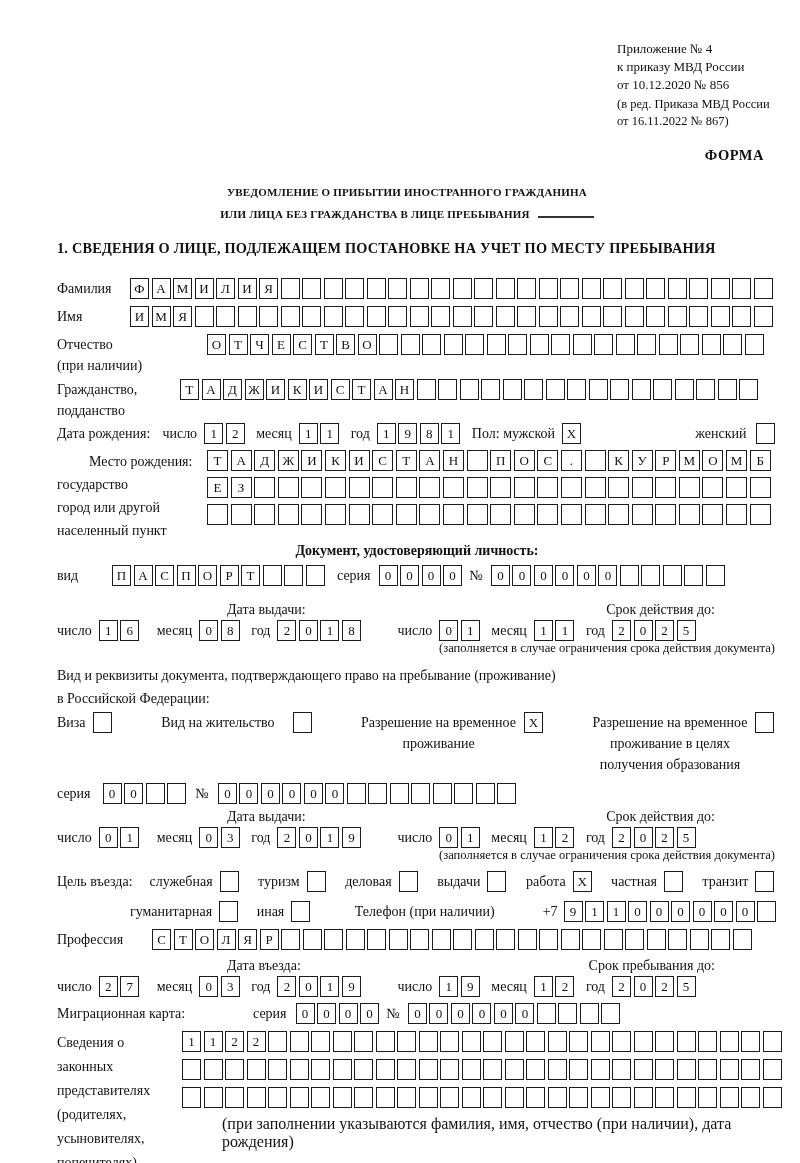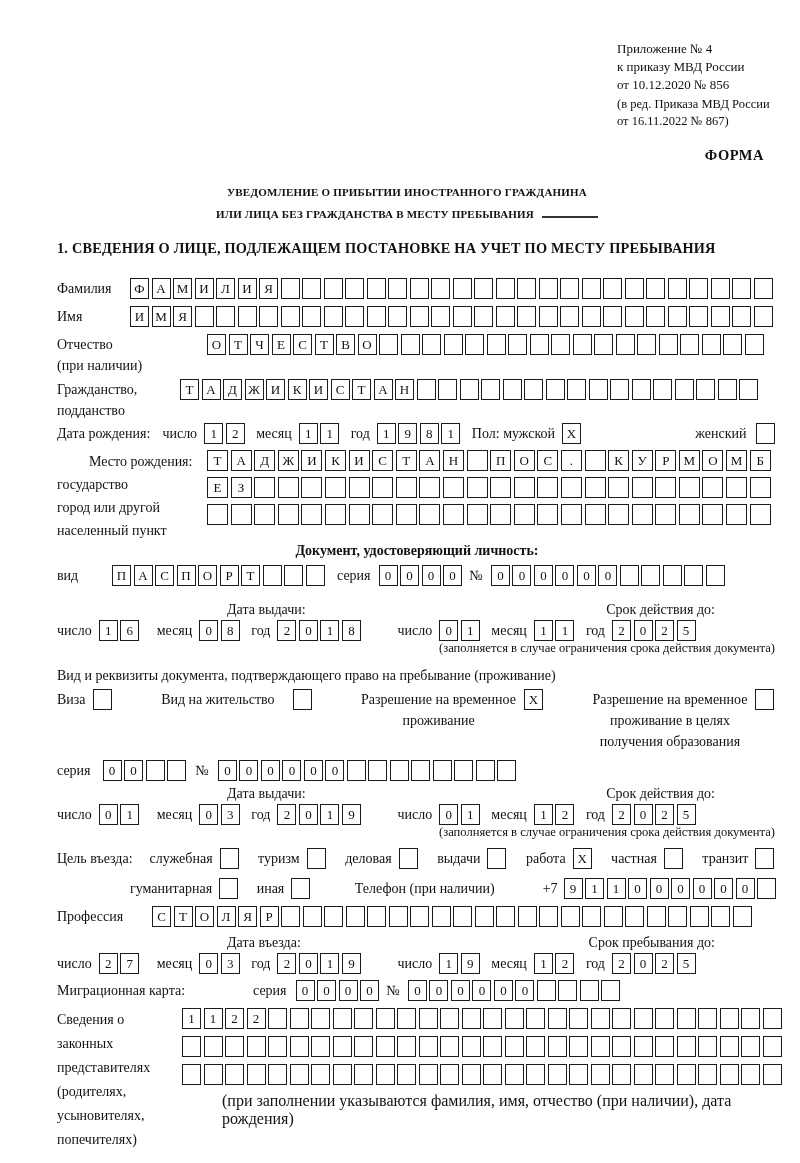--- a/index.html
+++ b/index.html
@@ -52,21 +52,21 @@
     <div>от 10.12.2020 № 856</div>
   </div>
   <div class="hdr-amendment">
     <div>(в ред. Приказа МВД России</div>
     <div>от 16.11.2022 № 867)</div>
   </div>
   <div class="hdr-form">ФОРМА</div>
 
   <div class="title">
     <div>УВЕДОМЛЕНИЕ О ПРИБЫТИИ ИНОСТРАННОГО ГРАЖДАНИНА</div>
-    <div><span>ИЛИ ЛИЦА БЕЗ ГРАЖДАНСТВА В МЕСТУ ПРЕБЫВАНИЯ</span><span class="title-underline"></span></div>
+    <div><span>ИЛИ ЛИЦА БЕЗ ГРАЖДАНСТВА В ЛИЦЕ ПРЕБЫВАНИЯ</span><span class="title-underline"></span></div>
   </div>
 
   <div class="content">
 
     <div class="section-title">1. СВЕДЕНИЯ О ЛИЦЕ, ПОДЛЕЖАЩЕМ ПОСТАНОВКЕ НА УЧЕТ ПО МЕСТУ ПРЕБЫВАНИЯ</div>
 
     <div class="row">
       <span class="lbl w73 lbl2">Фамилия</span>
       <span class="cells">
           <span class="cell">Ф</span>
@@ -405,20 +405,21 @@
             <span class="cell">0</span>
             <span class="cell">2</span>
             <span class="cell">5</span>
           </span>
       </span>
     </div>
     <div class="footnote-r">(заполняется в случае ограничения срока действия документа)</div>
 
     <div class="para">
       <div>Вид и реквизиты документа, подтверждающего право на пребывание (проживание)</div>
+      <div>в Российской Федерации:</div>
     </div>
 
     <div class="row spread" style="margin-bottom:8px;">
       <span class="optgroup">
         <span class="olbl">Виза</span>
         <span class="cell"></span>
       </span>
       <span class="optgroup">
         <span class="olbl" style="margin-right:18px;">Вид на жительство</span>
         <span class="cell"></span>

